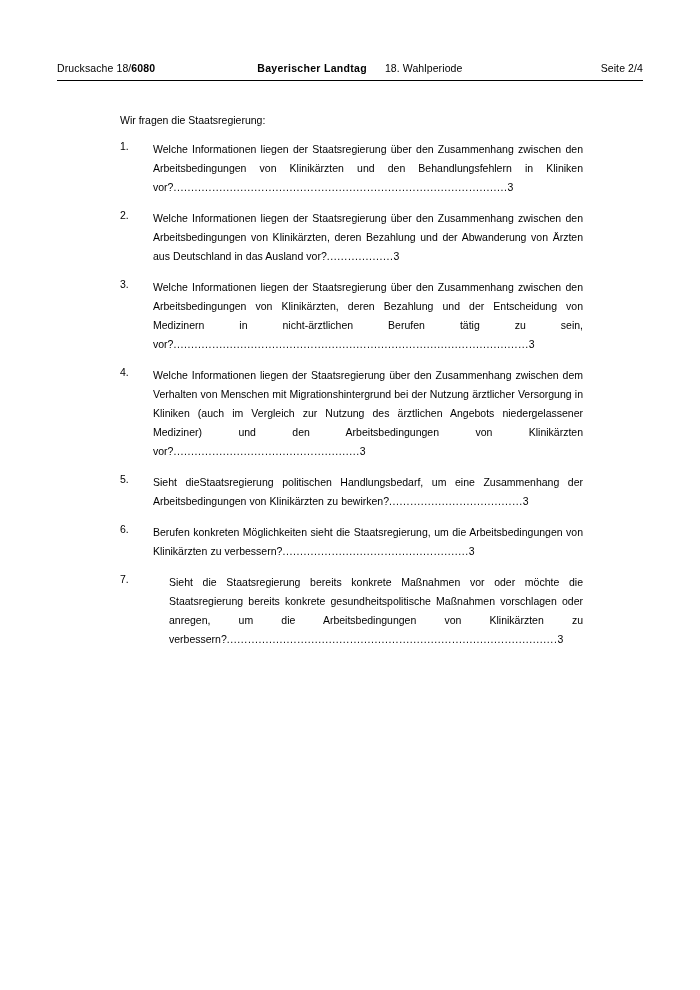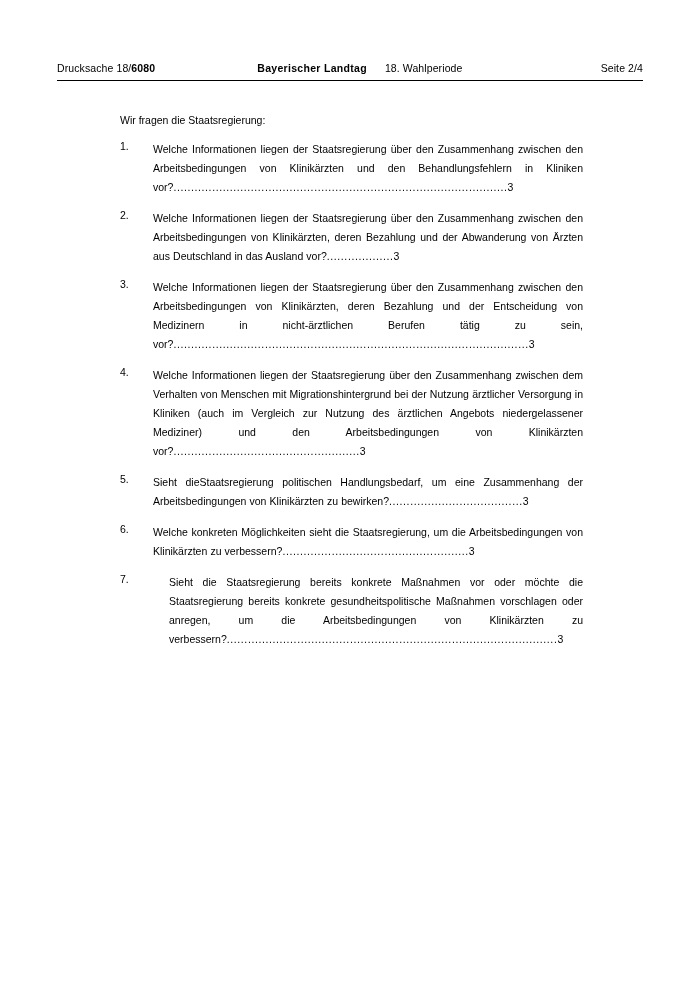--- a/index.html
+++ b/index.html
@@ -143,21 +143,21 @@
       <div class="toc-body"><span>Welche Informationen liegen der Staatsregierung über den Zusammenhang zwischen dem Verhalten von Menschen mit Migrationshintergrund bei der Nutzung ärztlicher Versorgung in Kliniken (auch im Vergleich zur Nutzung des ärztlichen Angebots niedergelassener Mediziner) und den Arbeitsbedingungen von Klinikärzten vor?</span><span class="dots">.....................................................</span><span class="pg">3</span></div>
     </div>
 
     <div class="toc-item">
       <div class="toc-num">5.</div>
       <div class="toc-body"><span>Sieht dieStaatsregierung politischen Handlungsbedarf, um eine Zusammenhang der Arbeitsbedingungen von Klinikärzten zu bewirken?</span><span class="dots">......................................</span><span class="pg">3</span></div>
     </div>
 
     <div class="toc-item">
       <div class="toc-num">6.</div>
-      <div class="toc-body"><span>Welche konkreten Möglichkeiten sieht die Staatsregierung, um die Arbeitsbedingungen von Klinikärzten zu verbessern?</span><span class="dots">.....................................................</span><span class="pg">3</span></div>
+      <div class="toc-body"><span>Berufen konkreten Möglichkeiten sieht die Staatsregierung, um die Arbeitsbedingungen von Klinikärzten zu verbessern?</span><span class="dots">.....................................................</span><span class="pg">3</span></div>
     </div>
 
     <div class="toc-item just">
       <div class="toc-num">7.</div>
       <div class="toc-body"><span>Sieht die Staatsregierung bereits konkrete Maßnahmen vor oder möchte die Staatsregierung bereits konkrete gesundheitspolitische Maßnahmen vorschlagen oder anregen, um die Arbeitsbedingungen von Klinikärzten zu verbessern?</span><span class="dots">..............................................................................................</span><span class="pg">3</span></div>
     </div>
 
   </div>
 </div>
 

